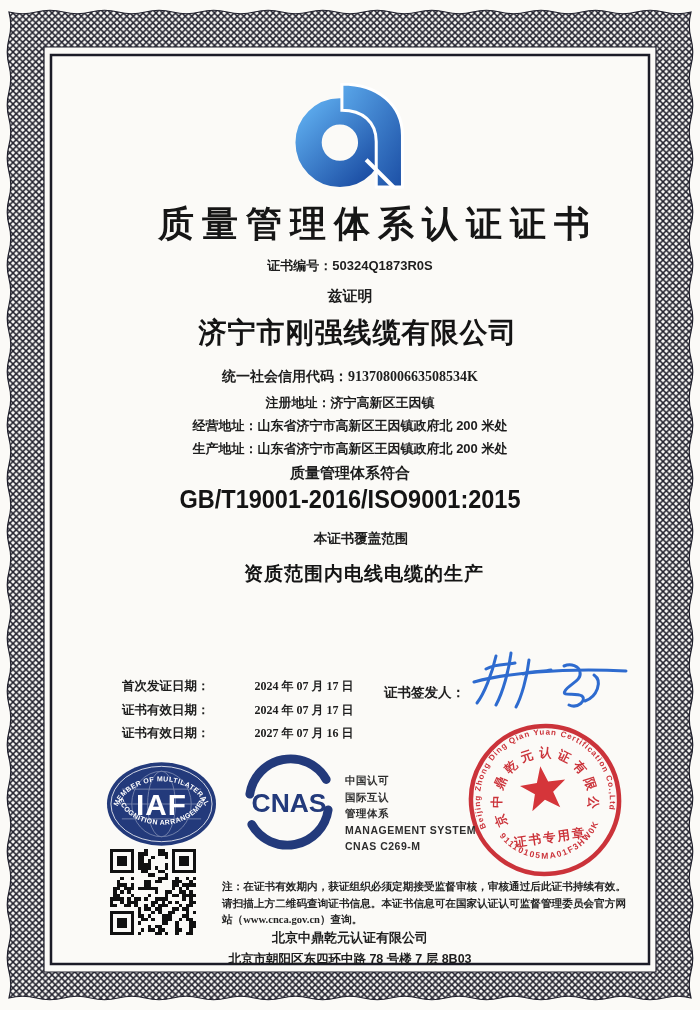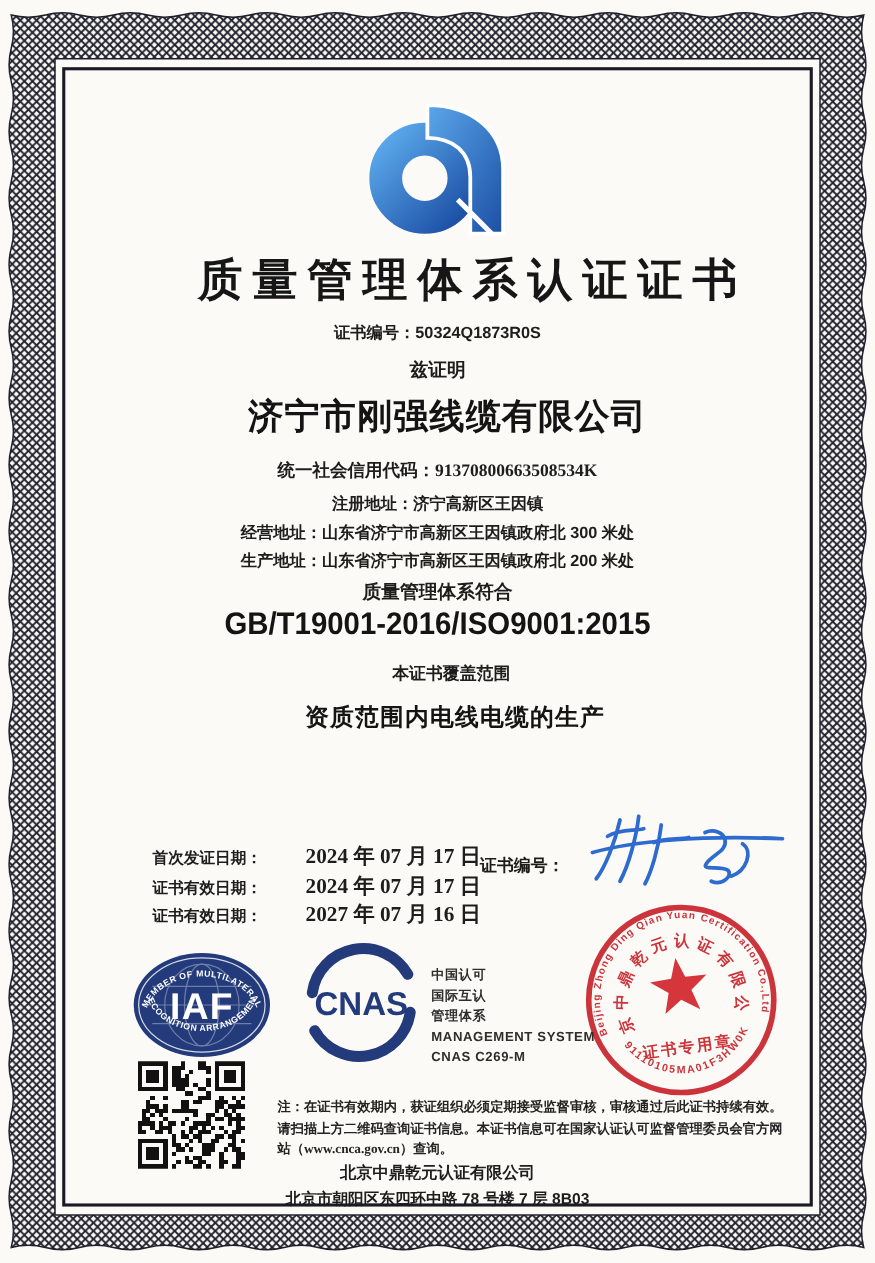--- a/index.html
+++ b/index.html
@@ -17,21 +17,21 @@
   .credit{top:368px;font-size:14px;font-weight:bold;font-family:"Liberation Serif",serif;}
   .addr{font-size:13px;font-weight:bold;}
   .reg{top:394px;} .biz{top:417px;} .prod{top:440px;}
   .conform{top:464px;font-size:15px;font-weight:bold;}
   .standard{top:485px;font-size:25px;font-weight:bold;transform:scaleX(.94);color:#141414;}
   .scopelabel{top:530px;font-size:13.5px;font-weight:bold;padding-left:22px;}
   .scope{top:561px;font-size:19px;font-weight:bold;letter-spacing:1px;color:#141414;padding-left:28px;}
   .dates{left:122px;top:673px;}
   .daterow{height:23.5px;line-height:23.5px;white-space:nowrap;}
   .dlabel{display:inline-block;width:108px;font-size:12.5px;font-weight:bold;}
-  .dvalue{font-size:17px;font-weight:bold;font-family:"Liberation Serif",serif;margin-left:10px;}
+  .dvalue{font-size:12px;font-weight:bold;font-family:"Liberation Serif",serif;margin-left:20px;}
   .issuer{left:384px;top:684px;font-size:13.5px;font-weight:bold;}
   .cnasblock{left:345px;top:772px;font-size:10.5px;font-weight:bold;line-height:16.5px;color:#2e2e2e;letter-spacing:.5px;}
   .note{left:222px;top:879px;width:404px;font-size:10.6px;line-height:16.5px;
         font-family:"Liberation Serif",serif;font-weight:bold;color:#242424;text-align:justify;}
   .footer1{top:929px;font-size:13px;font-weight:bold;}
   .footer2{top:951px;font-size:12.5px;font-weight:bold;}
   svg text{font-family:"Liberation Sans",sans-serif;}
 </style>
 </head>
 <body>
@@ -58,21 +58,21 @@
   <path d="M 60,1 C 96,1 120,22 120,52 L 120,103 L 94,103 L 94,58 C 94,38 80,27 60,27 Z" fill="url(#lg)" stroke="#ffffff" stroke-width="3"></path>
   <line x1="84" y1="76" x2="114" y2="106" stroke="#ffffff" stroke-width="4"></line>
 </svg>
 
 <div class="cline title">质量管理体系认证证书</div>
 <div class="cline certno">证书编号：50324Q1873R0S</div>
 <div class="cline certify">兹证明</div>
 <div class="cline company">济宁市刚强线缆有限公司</div>
 <div class="cline credit">统一社会信用代码：91370800663508534K</div>
 <div class="cline addr reg">注册地址：济宁高新区王因镇</div>
-<div class="cline addr biz">经营地址：山东省济宁市高新区王因镇政府北 300 米处</div>
+<div class="cline addr biz">经营地址：山东省济宁市高新区王因镇政府北 200 米处</div>
 <div class="cline addr prod">生产地址：山东省济宁市高新区王因镇政府北 200 米处</div>
 <div class="cline conform">质量管理体系符合</div>
 <div class="cline standard">GB/T19001-2016/ISO9001:2015</div>
 <div class="cline scopelabel">本证书覆盖范围</div>
 <div class="cline scope">资质范围内电线电缆的生产</div>
 
 <div class="abs dates">
   <div class="daterow">
     <span class="dlabel">首次发证日期：</span>
     <span class="dvalue">2024 年 07 月 17 日</span>
@@ -80,21 +80,21 @@
   <div class="daterow">
     <span class="dlabel">证书有效日期：</span>
     <span class="dvalue">2024 年 07 月 17 日</span>
   </div>
   <div class="daterow">
     <span class="dlabel">证书有效日期：</span>
     <span class="dvalue">2027 年 07 月 16 日</span>
   </div>
 </div>
 
-<div class="abs issuer">证书编号：</div>
+<div class="abs issuer">证书签发人：</div>
 <svg class="abs" style="left:466px;top:640px;" width="170" height="78" viewBox="0 0 170 78">
   <g fill="none" stroke-linecap="round" stroke-width="3" stroke="#2e6bcf">
     <path d="M 8,42 C 40,33 95,28 160,31"></path>
     <path d="M 30,16 C 26,34 18,54 11,63"></path>
     <path d="M 45,13 C 43,30 37,52 30,65"></path>
     <path d="M 20,29 C 30,23 41,25 49,23"></path>
     <path d="M 63,20 C 61,38 55,58 50,67"></path>
     <path d="M 57,34 C 67,30 77,32 85,30"></path>
     <path d="M 98,26 C 105,23 113,26 114,32 C 116,41 103,44 99,51 C 95,57 110,52 116,56 C 121,60 112,69 103,65"></path>
     <path d="M 128,35 C 137,41 131,57 119,61"></path>

